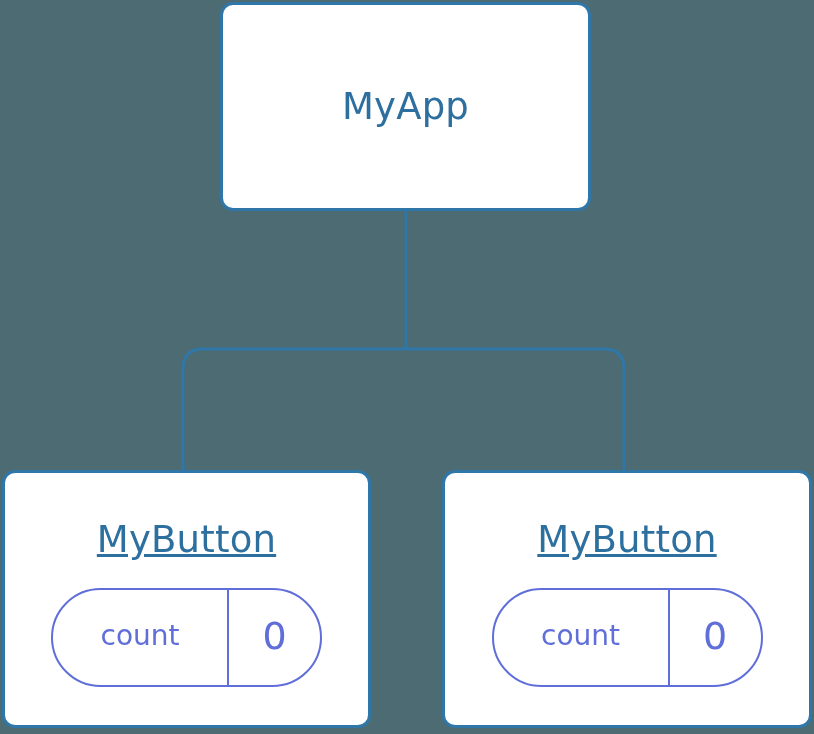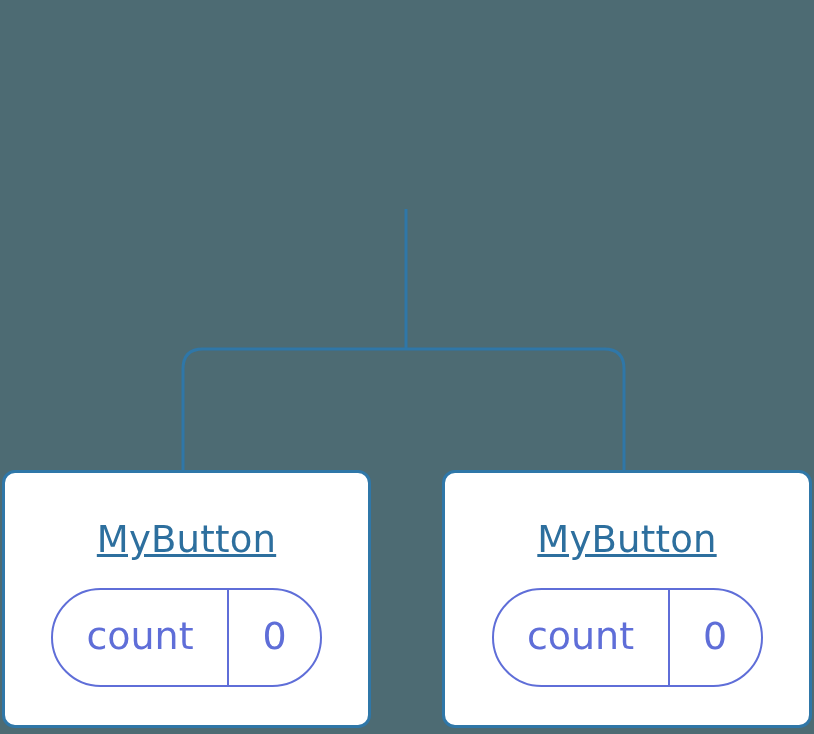--- a/index.html
+++ b/index.html
@@ -97,21 +97,21 @@
 
   .state-key {
     display: flex;
     align-items: center;
     justify-content: center;
     box-sizing: border-box;
     width: 176px;
     padding-bottom: 3px;
     border-right: 2px solid #5f6ed8;
     color: #5f6ed8;
-    font-size: 38px;
+    font-size: 28px;
     line-height: 1;
     white-space: nowrap;
     user-select: none;
   }
 
   .state-value {
     display: flex;
     align-items: center;
     justify-content: center;
     box-sizing: border-box;
@@ -131,20 +131,23 @@
 
   <svg id="edges" viewBox="0 0 814 734" width="814" height="734" xmlns="http://www.w3.org/2000/svg">
 
     <path d="M 406 209 L 406 349" fill="none" stroke="#2f77a8" stroke-width="3"></path>
 
     <path d="M 406 349 L 203 349 Q 183 349 183 369 L 183 471" fill="none" stroke="#2f77a8" stroke-width="3" stroke-linecap="butt"></path>
 
     <path d="M 406 349 L 604 349 Q 624 349 624 369 L 624 471" fill="none" stroke="#2f77a8" stroke-width="3" stroke-linecap="butt"></path>
   </svg>
 
+  <div class="node node-root">
+    <div class="node-title">MyApp</div>
+  </div>
 
   <div class="node node-child-left">
     <div class="node-title">MyButton</div>
     <div class="state-pill">
       <div class="state-key">count</div>
       <div class="state-value">0</div>
     </div>
   </div>
 
   <div class="node node-child-right">

